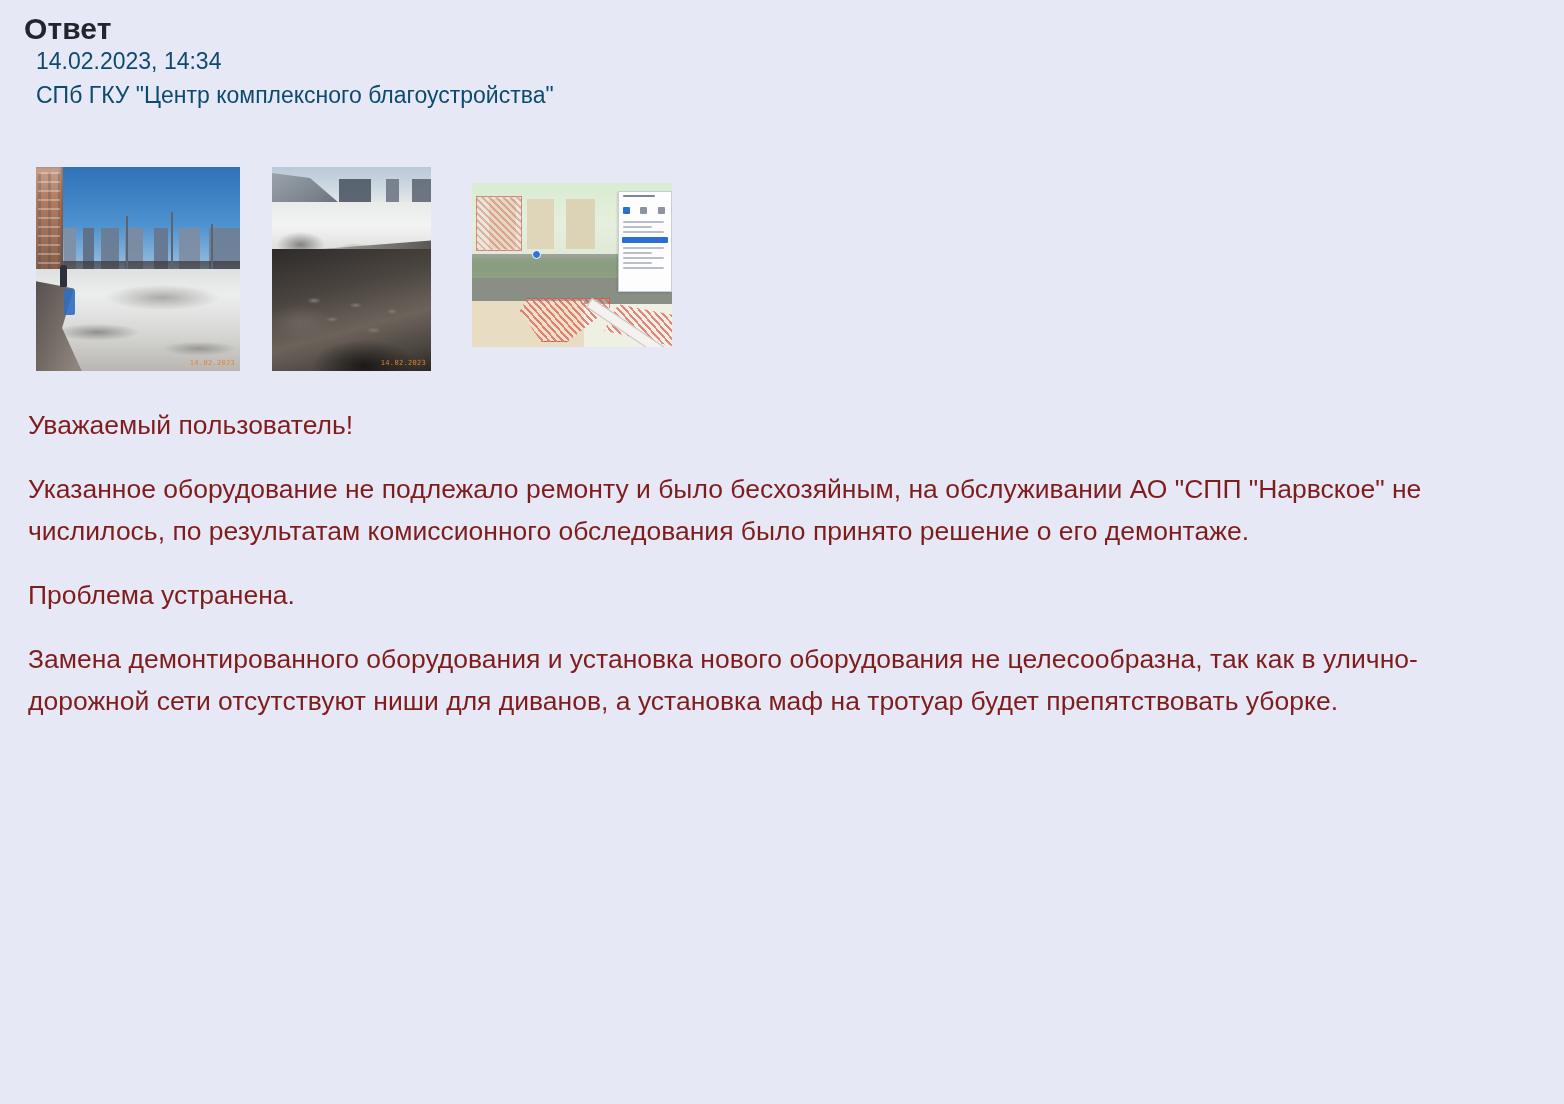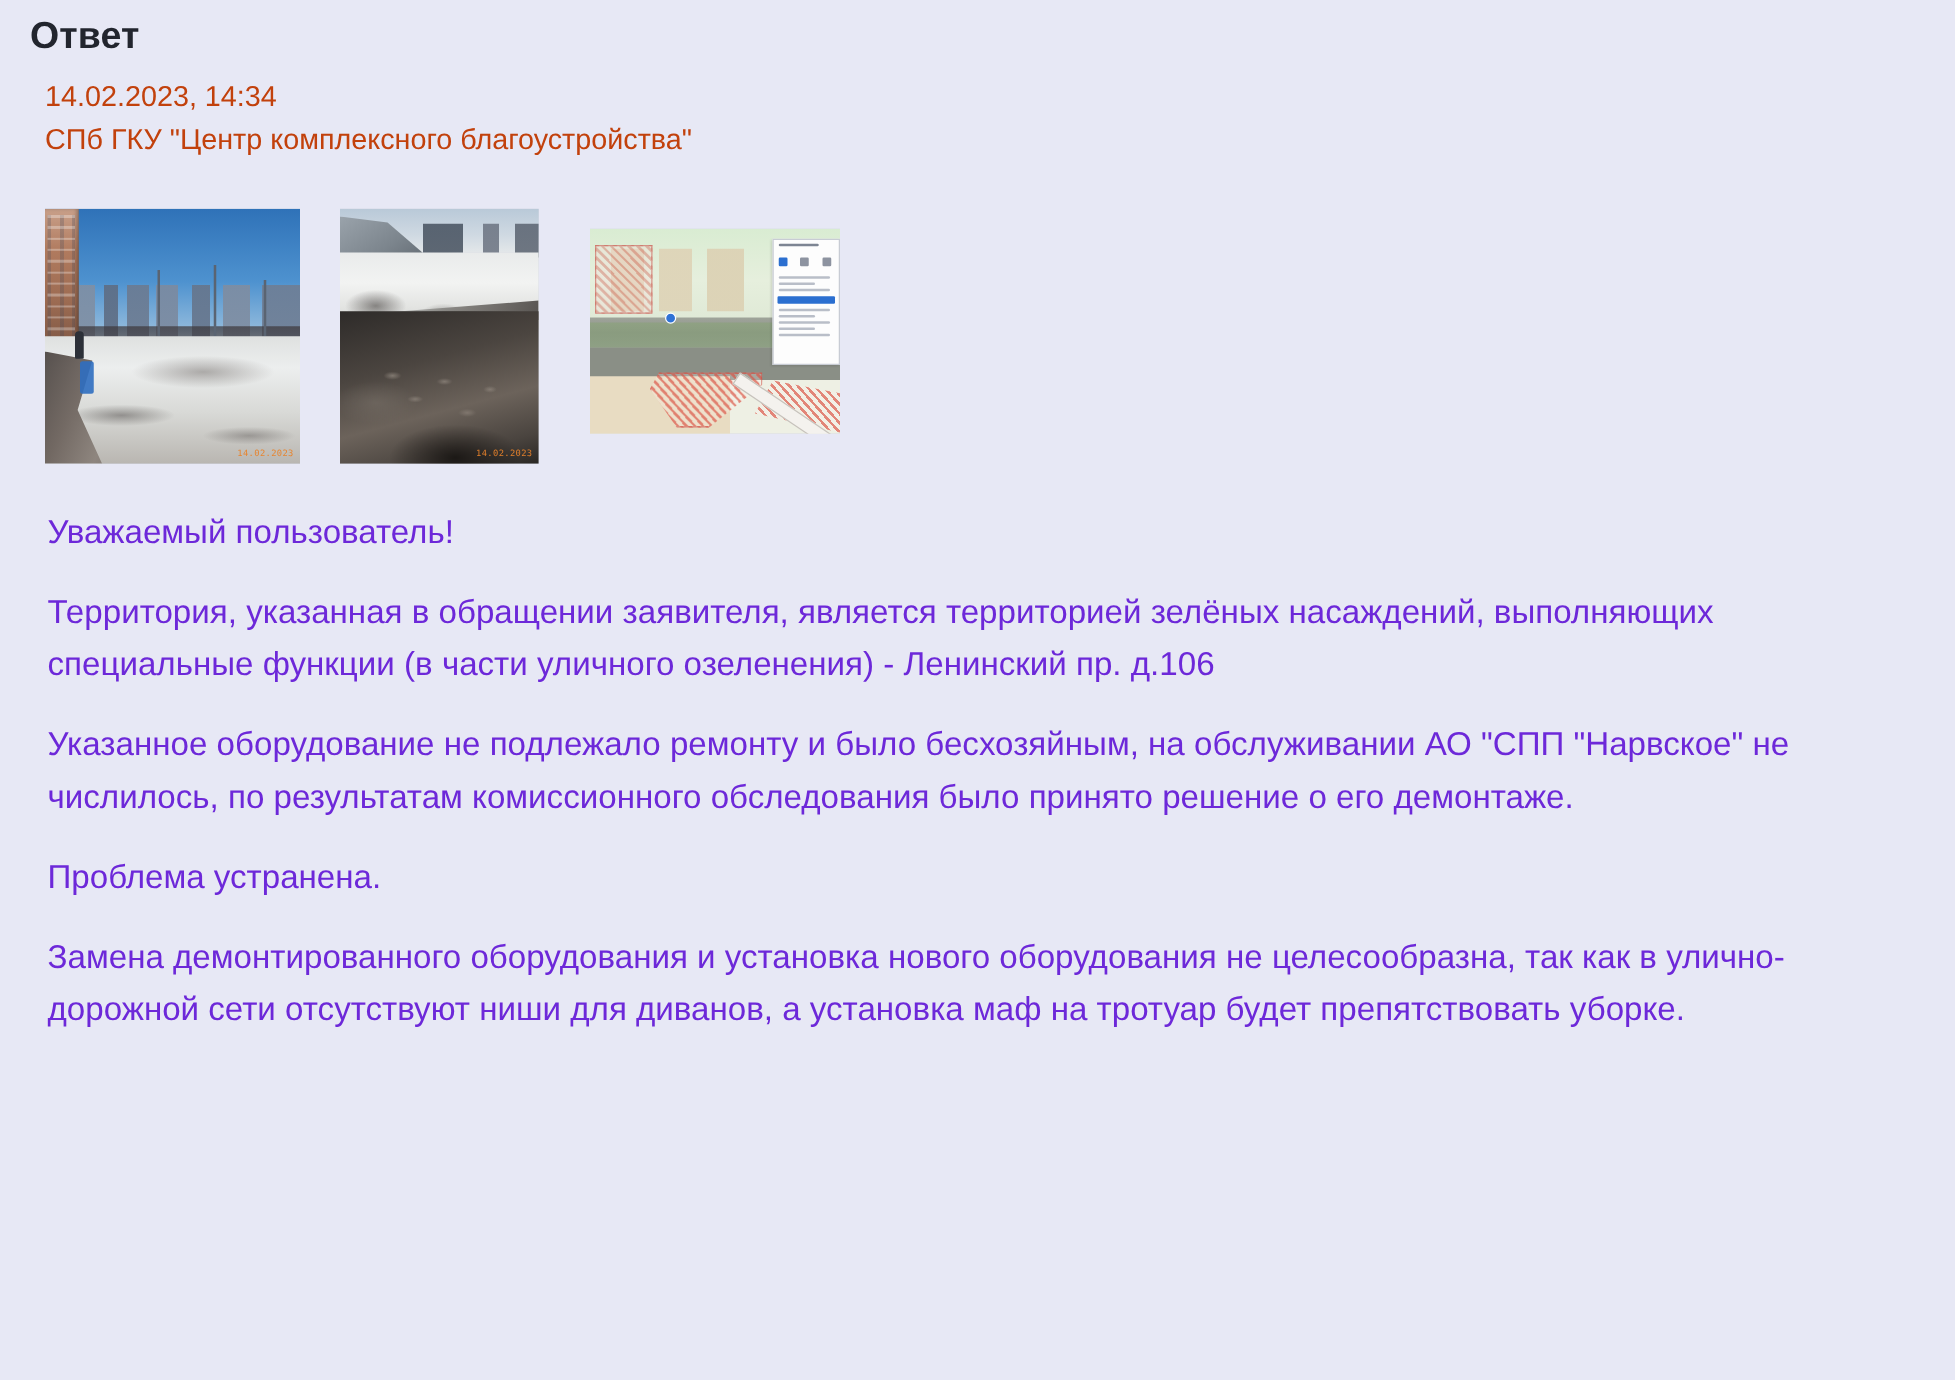--- a/index.html
+++ b/index.html
@@ -29,22 +29,22 @@
     left: 24px;
     top: 12px;
     font-size: 30px;
     font-weight: bold;
     color: #22252e;
     letter-spacing: 0.1px;
   }
   .meta-block {
     position: absolute;
     left: 36px;
-    top: 60px;
-    color: #c2410c;
+    top: 44px;
+    color: #0c4a6e;
     font-size: 23px;
     line-height: 34px;
   }
   .meta-line {
     display: block;
     white-space: nowrap;
   }
 
   
   .thumbs {
@@ -263,24 +263,24 @@
     margin: 3px 2px 0 4px; border-radius: 1px;
   }
   .p3-marker {
     left: 30%; top: 41%; width: 7px; height: 7px;
     background: #2f73d6; border: 1px solid #fff; border-radius: 50%;
   }
 
   
   .body-copy {
     position: absolute;
-    left: 38px;
+    left: 28px;
     top: 404px;
     width: 1462px;
-    color: #6d28d9;
+    color: #7f1d1d;
     font-size: 26.5px;
     line-height: 42px;
   }
   .body-copy p {
     margin: 0 0 22px 0;
   }
   .body-copy p:last-child { margin-bottom: 0; }
 </style>
 </head>
 <body>
@@ -351,19 +351,18 @@
         <div class="pl s"></div>
         <div class="pl s2"></div>
         <div class="pl s"></div>
       </div>
       <span class="stamp"></span>
     </div>
   </div>
 
   <div class="body-copy">
     <p>Уважаемый пользователь!</p>
-    <p>Территория, указанная в обращении заявителя, является территорией зелёных насаждений, выполняющих специальные функции (в части уличного озеленения) - Ленинский пр. д.106</p>
     <p>Указанное оборудование не подлежало ремонту и было бесхозяйным, на обслуживании АО "СПП "Нарвское" не числилось, по результатам комиссионного обследования было принято решение о его демонтаже.</p>
     <p>Проблема устранена.</p>
     <p>Замена демонтированного оборудования и установка нового оборудования не целесообразна, так как в улично-дорожной сети отсутствуют ниши для диванов, а установка маф на тротуар будет препятствовать уборке.</p>
   </div>
 
 </div>
 
 </body></html>

